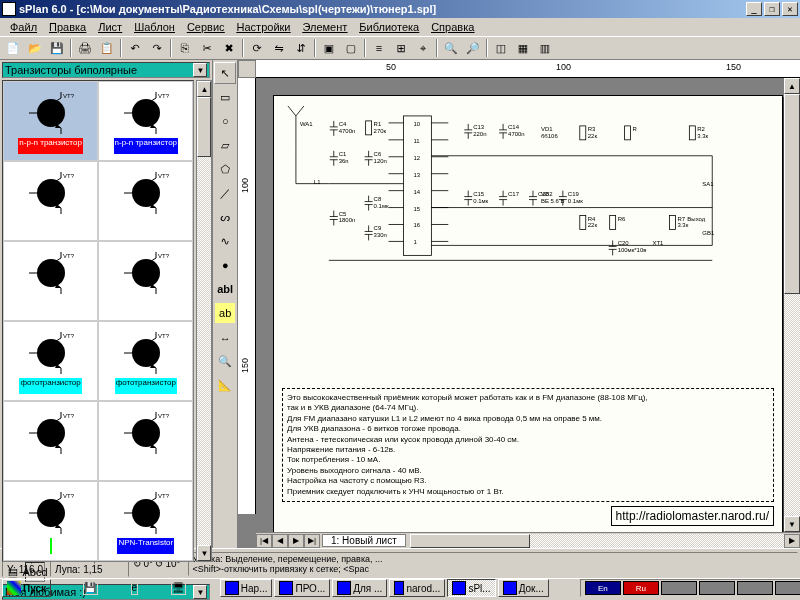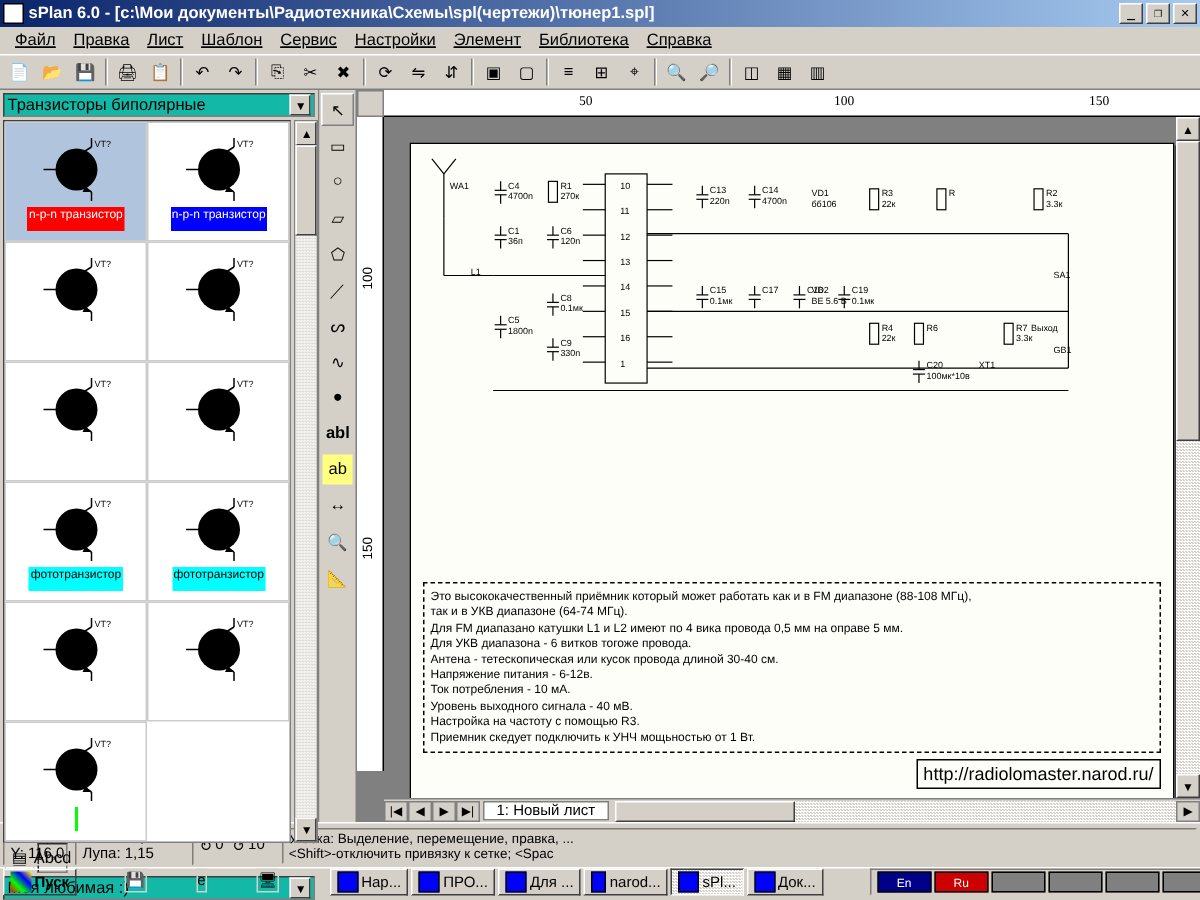--- a/index.html
+++ b/index.html
@@ -40,21 +40,21 @@
 .sb-track { flex: 1; background: repeating-conic-gradient(#d4d0c8 0 25%, #fff 0 50%) 0 0/2px 2px; position: relative; }
 .sb-thumb { position: absolute; left: 0; right: 0; height: 60px; top: 0; background: #d4d0c8; border: 1px solid #fff; border-right-color: #404040; border-bottom-color: #404040; }
 
 .sidebar-bottom-icons { height: 20px; display: flex; align-items: center; padding: 0 2px; }
 
 .vtoolbar { width: 26px; background: #d4d0c8; border-right: 1px solid #808080; display: flex; flex-direction: column; align-items: center; padding-top: 2px; gap: 2px; }
 .vbtn { width: 22px; height: 22px; border: 1px solid #d4d0c8; display: flex; align-items: center; justify-content: center; font-size: 11px; }
 .vbtn:hover, .vbtn.active { border: 1px solid #fff; border-right-color: #808080; border-bottom-color: #808080; }
 
 .canvas-area { flex: 1; display: flex; flex-direction: column; background: #808080; position: relative; }
-.ruler-h { height: 18px; background: #fff; border-bottom: 1px solid #000; position: relative; font-size: 9px; margin-left: 18px; font-family: Liberation Serif, serif; }
+.ruler-h { height: 18px; background: #fff; border-bottom: 1px solid #000; position: relative; font-size: 9px; margin-left: 18px; }
 .ruler-h .tick { position: absolute; top: 2px; }
 .ruler-corner { width: 18px; height: 18px; position: absolute; top: 0; left: 0; background: #d4d0c8; border: 1px solid #808080; }
 .ruler-v { width: 18px; background: #fff; border-right: 1px solid #000; position: absolute; top: 18px; bottom: 34px; left: 0; font-size: 9px; }
 .ruler-v .vtick { position: absolute; left: 2px; writing-mode: vertical-rl; transform: rotate(180deg); }
 
 .canvas-scroll { flex: 1; margin-left: 18px; overflow: hidden; background: #808080; position: relative; }
 .page { width: 510px; height: 440px; background: #fefef8; margin: 17px; border: 1px solid #000; box-shadow: 2px 2px 0 #404040; position: relative; overflow: hidden; }
 .schematic { position: absolute; inset: 0; }
 .schematic line { stroke: #000; stroke-width: 0.8; }
 .schematic rect { stroke: #000; stroke-width: 0.8; fill: none; }
@@ -298,20 +298,34 @@
               <line x1="24" y1="14" x2="24" y2="36" stroke="#000"></line>
               <line x1="8" y1="25" x2="24" y2="25" stroke="#000"></line>
               <line x1="24" y1="20" x2="40" y2="10" stroke="#000"></line>
               <line x1="24" y1="30" x2="40" y2="40" stroke="#000"></line>
               <line x1="40" y1="10" x2="40" y2="4" stroke="#000"></line>
               <line x1="40" y1="40" x2="40" y2="46" stroke="#000"></line>
               <polygon points="36,36 40,40 34,40" fill="#000"></polygon>
               <text x="42" y="10" font-size="6">VT?</text>
             </svg>
             <div class="pal-label green"></div>
+          </div>
+          <div class="pal-item">
+            <svg class="pal-svg" viewBox="0 0 60 50">
+              <circle cx="30" cy="25" r="14"></circle>
+              <line x1="24" y1="14" x2="24" y2="36" stroke="#000"></line>
+              <line x1="8" y1="25" x2="24" y2="25" stroke="#000"></line>
+              <line x1="24" y1="20" x2="40" y2="10" stroke="#000"></line>
+              <line x1="24" y1="30" x2="40" y2="40" stroke="#000"></line>
+              <line x1="40" y1="10" x2="40" y2="4" stroke="#000"></line>
+              <line x1="40" y1="40" x2="40" y2="46" stroke="#000"></line>
+              <polygon points="36,36 40,40 34,40" fill="#000"></polygon>
+              <text x="42" y="10" font-size="6">VT?</text>
+            </svg>
+            <div class="pal-label blue">NPN-Transistor</div>
           </div>
         </div>
       <div class="scrollbar-v">
         <div class="sb-btn">▲</div>
         <div class="sb-track">
             <div class="sb-thumb"></div>
           </div>
         <div class="sb-btn">▼</div>
       </div>
     </div>

